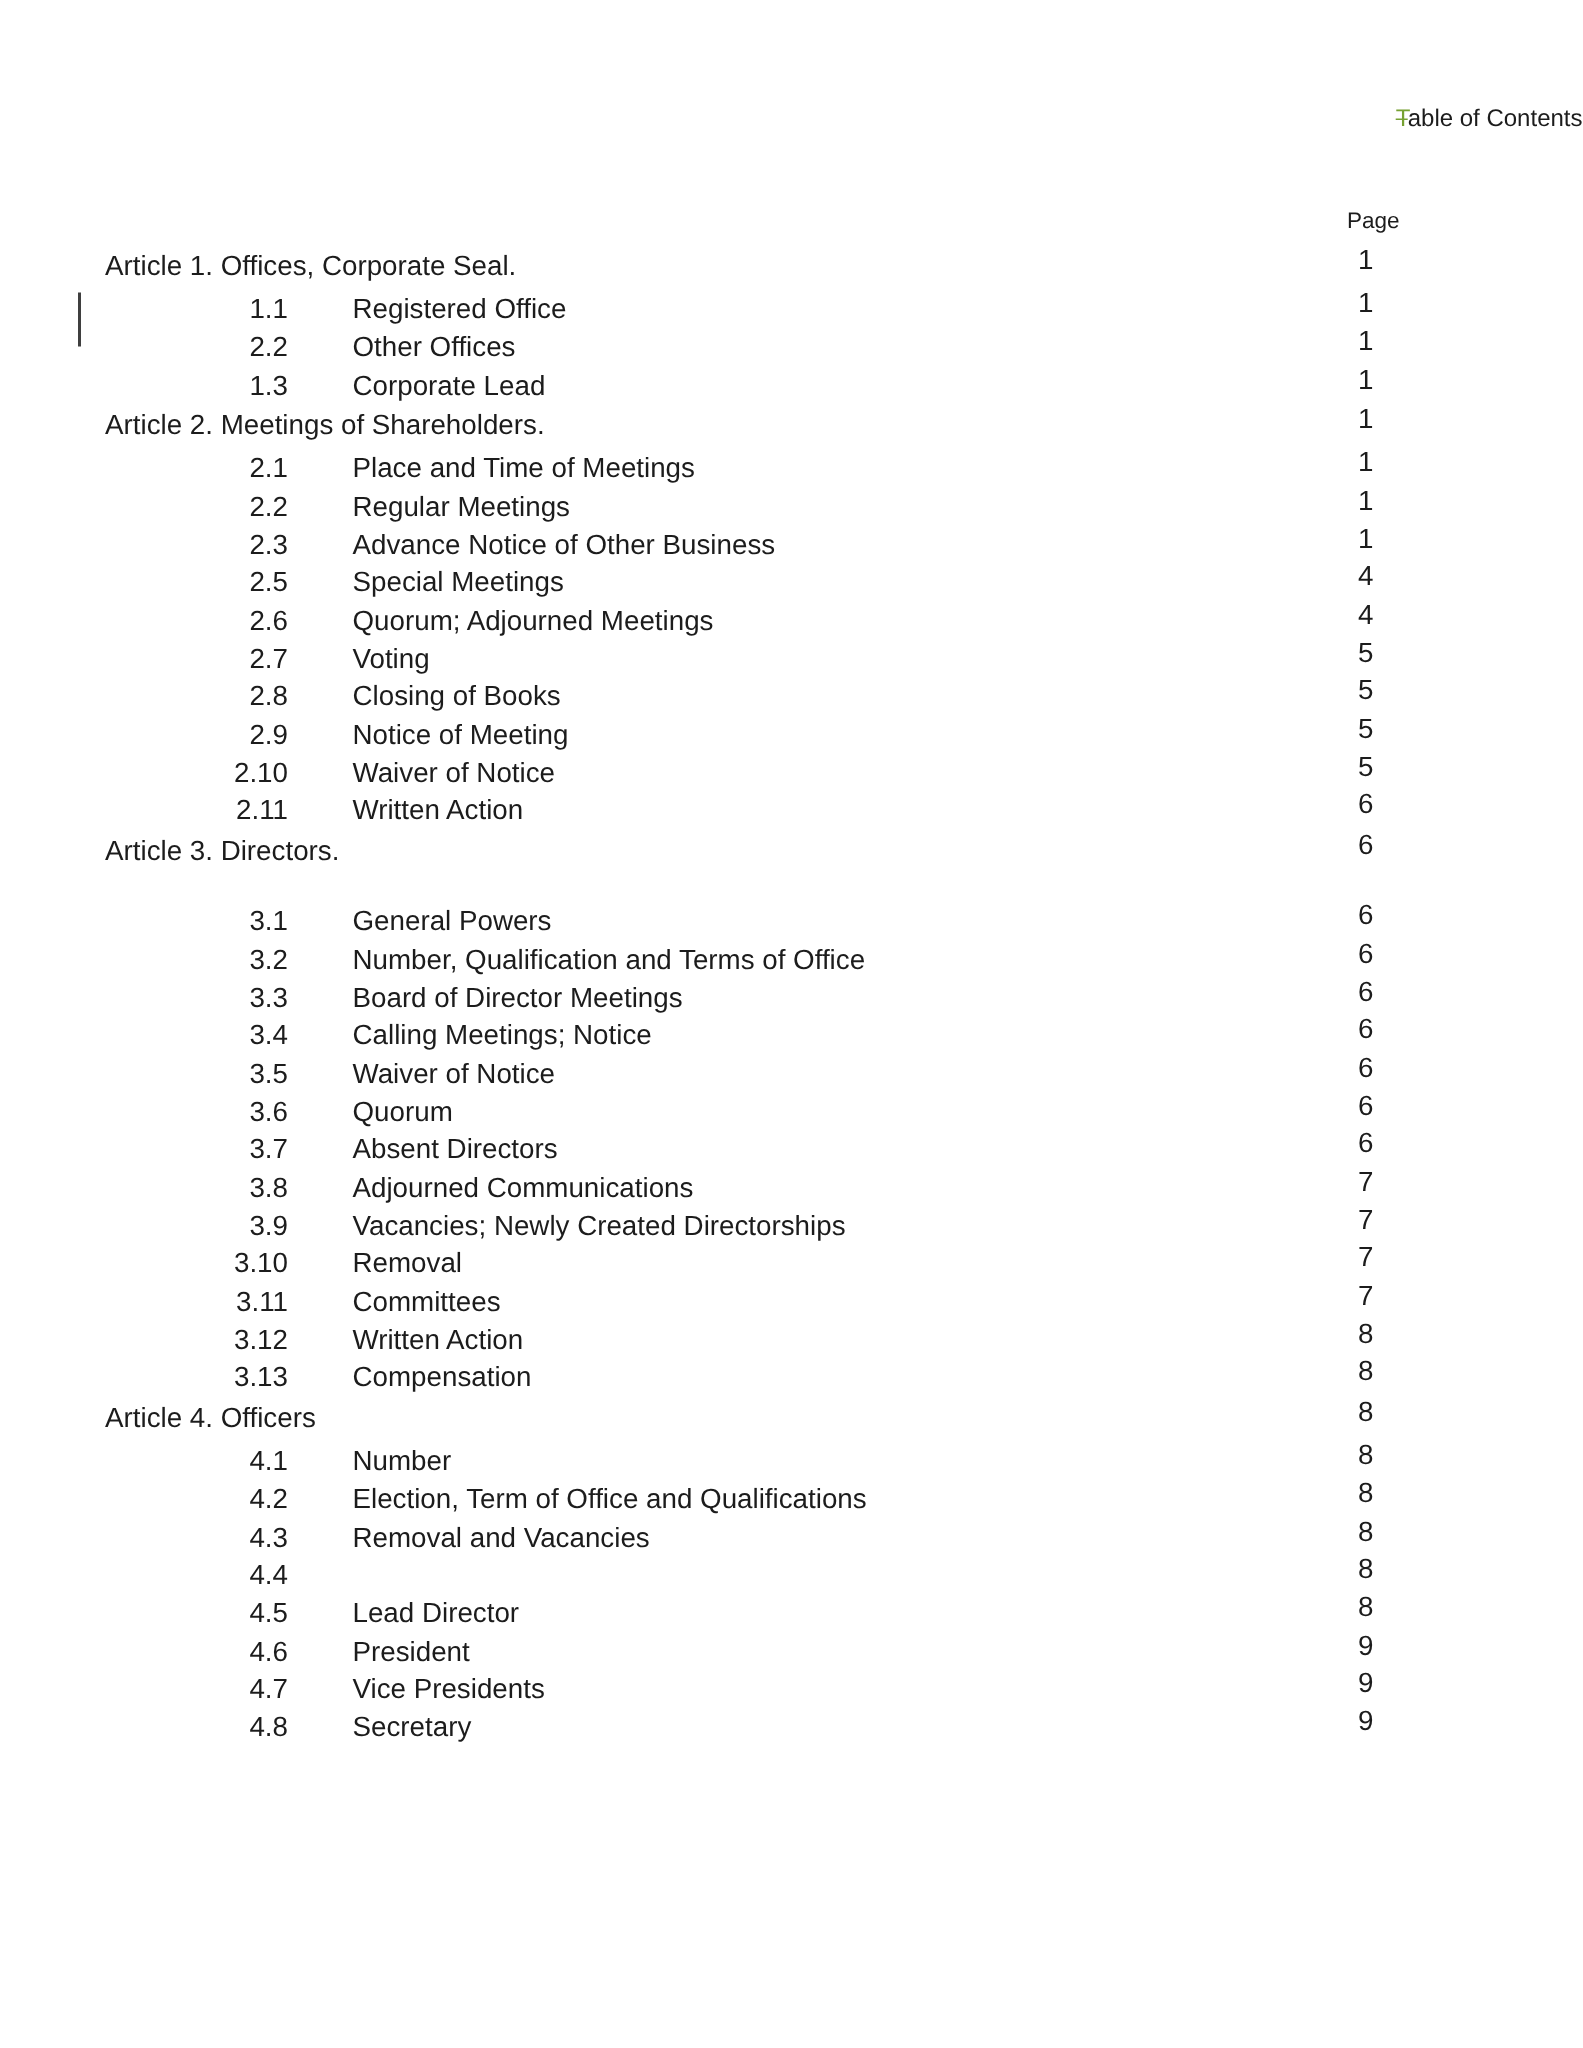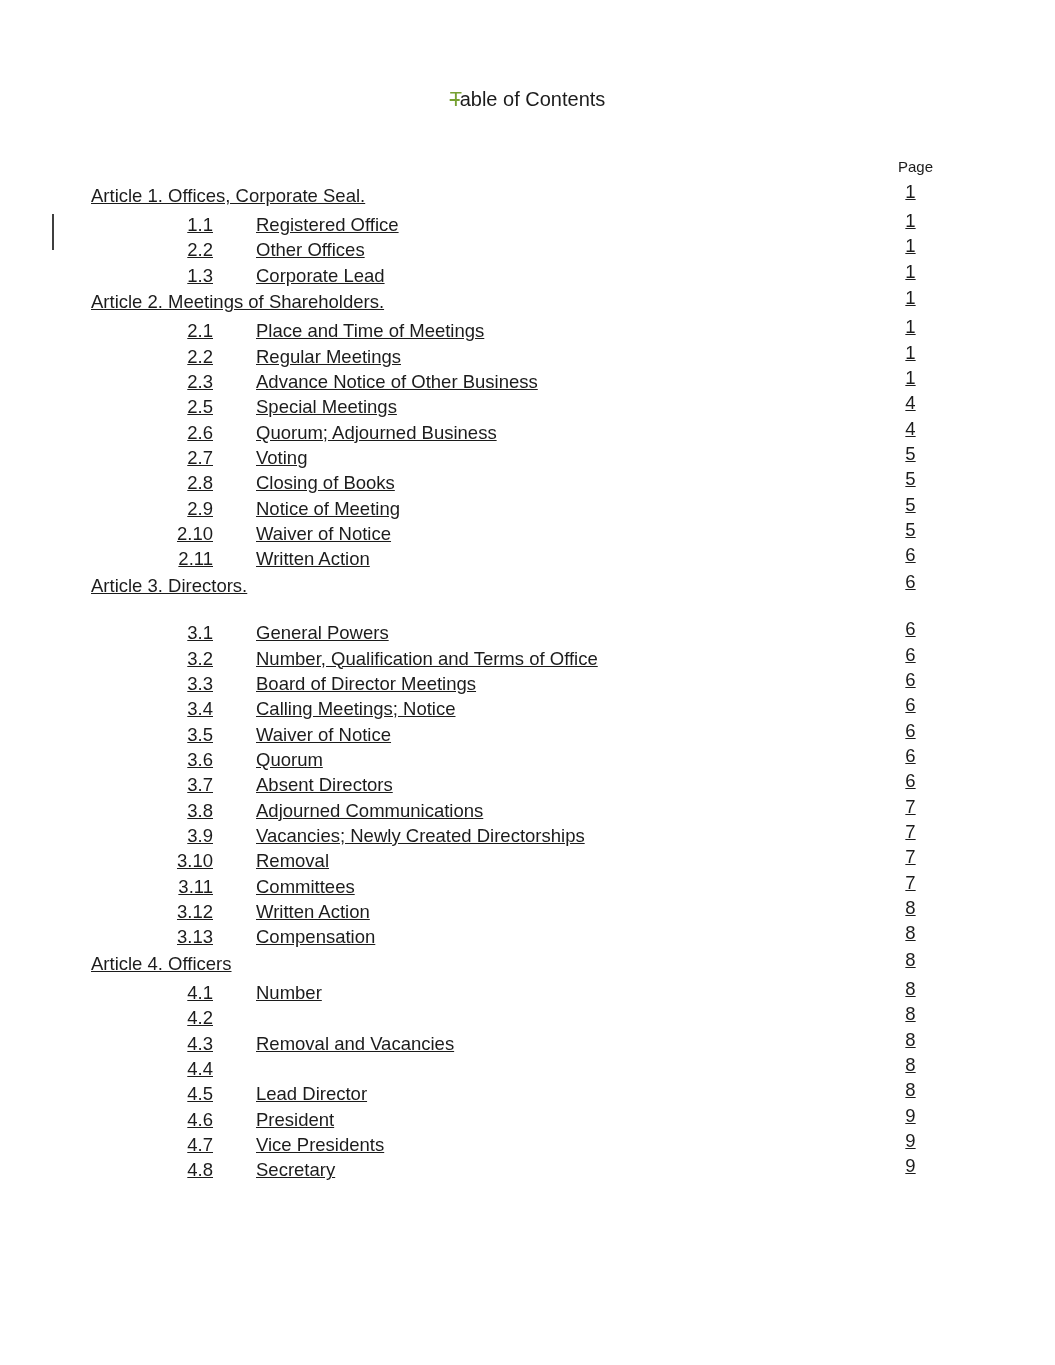--- a/index.html
+++ b/index.html
@@ -12,35 +12,35 @@
     overflow:hidden;
   }
   .page { position:relative; width:1055px; height:1365px; }
 
   .change-bar {
     position:absolute; left:52px; top:127px;
     width:2px; height:36px; background:#3f3f3f;
   }
 
   .doc-title {
-    margin-top:87px;
-    text-align:center;
-    font-size:20px; line-height:24px; font-weight:400;
+    margin-top:68px;
+    text-align:right;
+    font-size:16px; line-height:24px; font-weight:400;
     letter-spacing:0;
   }
   .doc-title .deleted { text-decoration:line-through; }
 
   .page-col-header {
     margin-top:44px;
     padding-right:122px;
     text-align:right;
     font-size:15px; line-height:24px;
   }
 
-  .toc { margin-top:4px; padding-left:91px; padding-right:122px;text-decoration:underline; }
+  .toc { margin-top:4px; padding-left:70px; padding-right:122px; }
 
   .row {
     display:flex; align-items:center;
     height:25.35px;
     font-size:18.5px;
     white-space:nowrap;
   }
   .row.article { margin-top:1px; margin-bottom:4px; }
   .row.gap-before { margin-top:22px;align-items:center; }
 
@@ -111,21 +111,21 @@
         <span class="pg">1</span>
       </div>
       <div class="row section">
         <span class="num">2.5</span>
         <span class="sec-title">Special Meetings</span>
         <span class="fill"></span>
         <span class="pg">4</span>
       </div>
       <div class="row section">
         <span class="num">2.6</span>
-        <span class="sec-title">Quorum; Adjourned Business</span>
+        <span class="sec-title">Quorum; Adjourned Meetings</span>
         <span class="fill"></span>
         <span class="pg">4</span>
       </div>
       <div class="row section">
         <span class="num">2.7</span>
         <span class="sec-title">Voting</span>
         <span class="fill"></span>
         <span class="pg">5</span>
       </div>
       <div class="row section">
@@ -241,20 +241,21 @@
         <span class="pg">8</span>
       </div>
       <div class="row section">
         <span class="num">4.1</span>
         <span class="sec-title">Number</span>
         <span class="fill"></span>
         <span class="pg">8</span>
       </div>
       <div class="row section">
         <span class="num">4.2</span>
+        <span class="sec-title">Election, Term of Office and Qualifications</span>
         <span class="fill"></span>
         <span class="pg">8</span>
       </div>
       <div class="row section">
         <span class="num">4.3</span>
         <span class="sec-title">Removal and Vacancies</span>
         <span class="fill"></span>
         <span class="pg">8</span>
       </div>
       <div class="row section">

